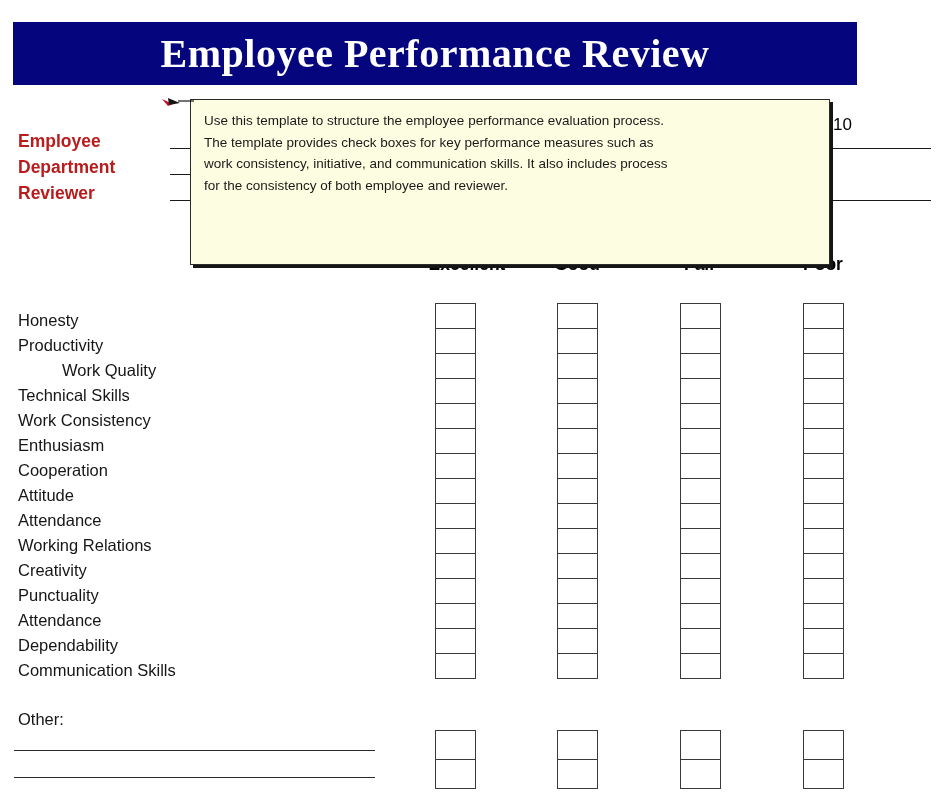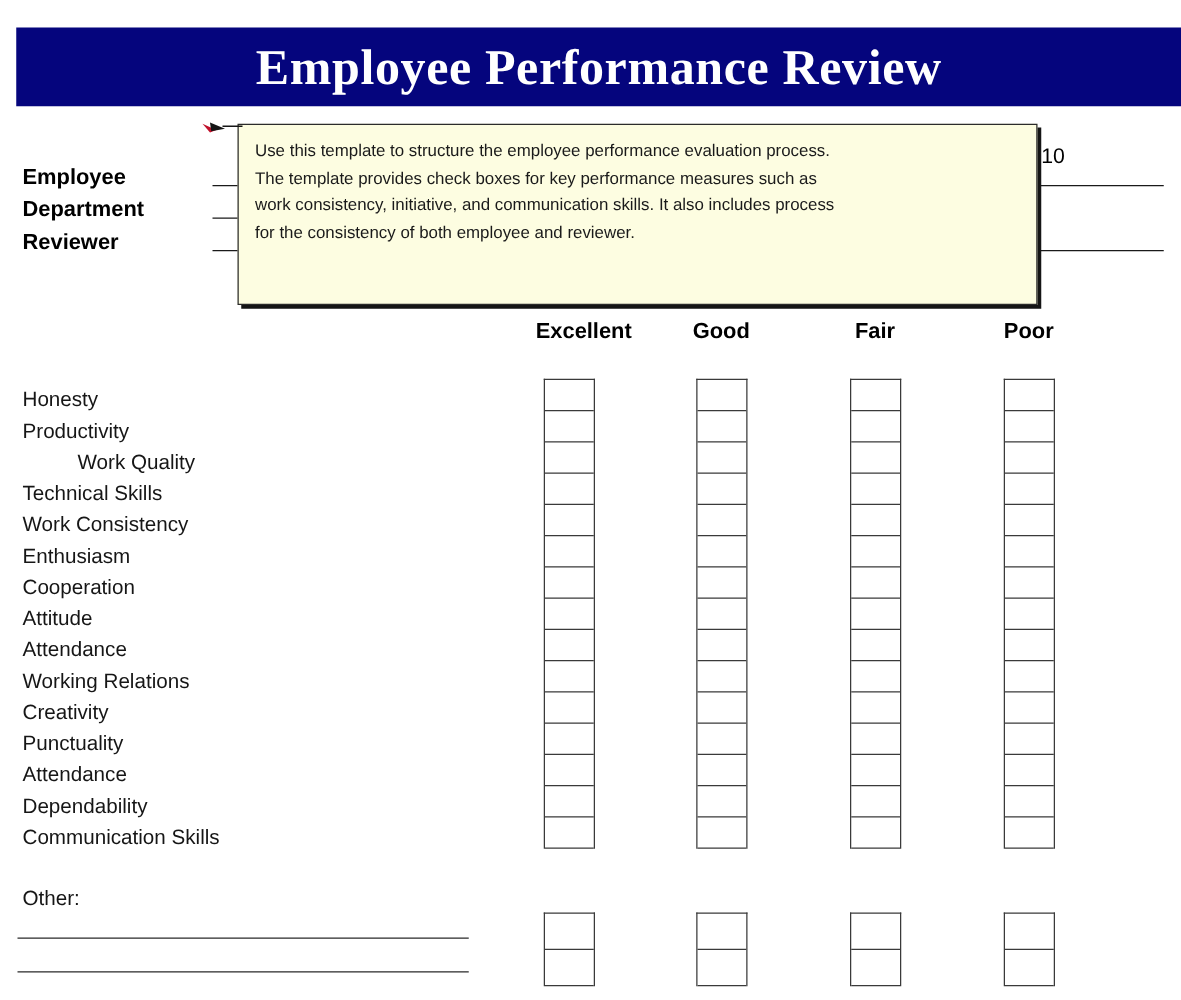--- a/index.html
+++ b/index.html
@@ -14,21 +14,21 @@
     overflow: hidden;
     font-family: "Liberation Sans", sans-serif;
     color: #000000;
   }
 
   
   #title-banner {
     position: absolute;
     left: 13px;
     top: 22px;
-    width: 932px;
+    width: 844px;
     height: 63px;
     background: #05057d;
     box-sizing: border-box;
   }
   #title-text {
     position: absolute;
     left: 0;
     top: 0;
     width: 100%;
     height: 100%;
@@ -41,21 +41,21 @@
     color: #ffffff;
     letter-spacing: 0.5px;
     line-height: 1;
   }
 
   
   .field-label {
     position: absolute;
     font-size: 17.5px;
     font-weight: bold;
-    color: #000000;
+    color: #b91c1c;
     white-space: nowrap;
     line-height: 1;
   }
   .field-rule {
     position: absolute;
     height: 0;
     border-top: 1.5px solid #1a1a1a;
   }
   .date-value {
     position: absolute;
@@ -64,21 +64,21 @@
     line-height: 1;
     white-space: nowrap;
   }
 
   
   #comment-box {
     position: absolute;
     left: 190px;
     top: 99px;
     width: 640px;
-    height: 145px;
+    height: 166px;
     background: #fdfde1;
     border: 1.5px solid #2b2b2b;
     box-shadow: 3px 3px 0 #151515;
     box-sizing: border-box;
     padding: 10px 12px 0 13px;
     z-index: 30;
   }
   #comment-box p {
     margin: 0;
     font-size: 13.5px;

